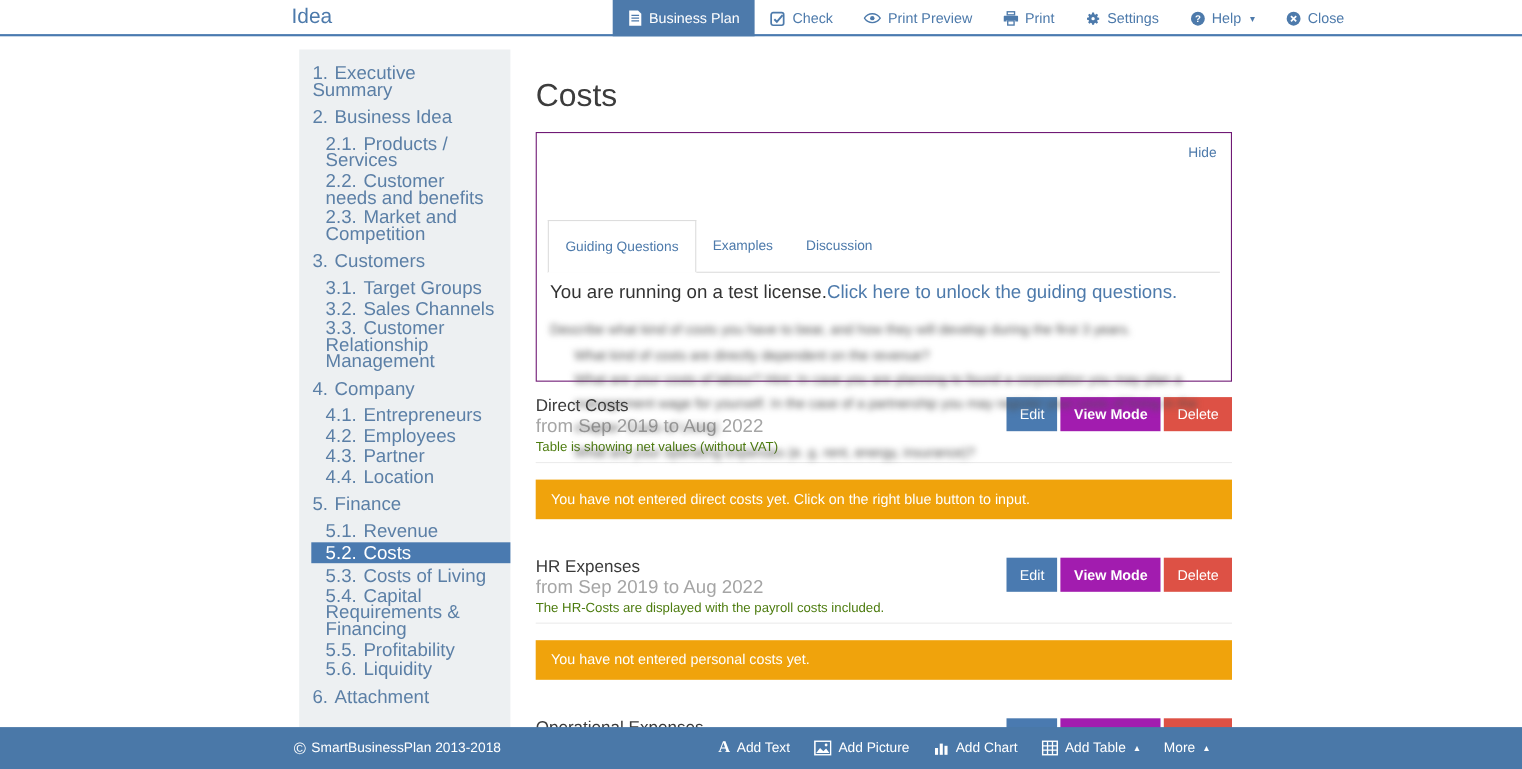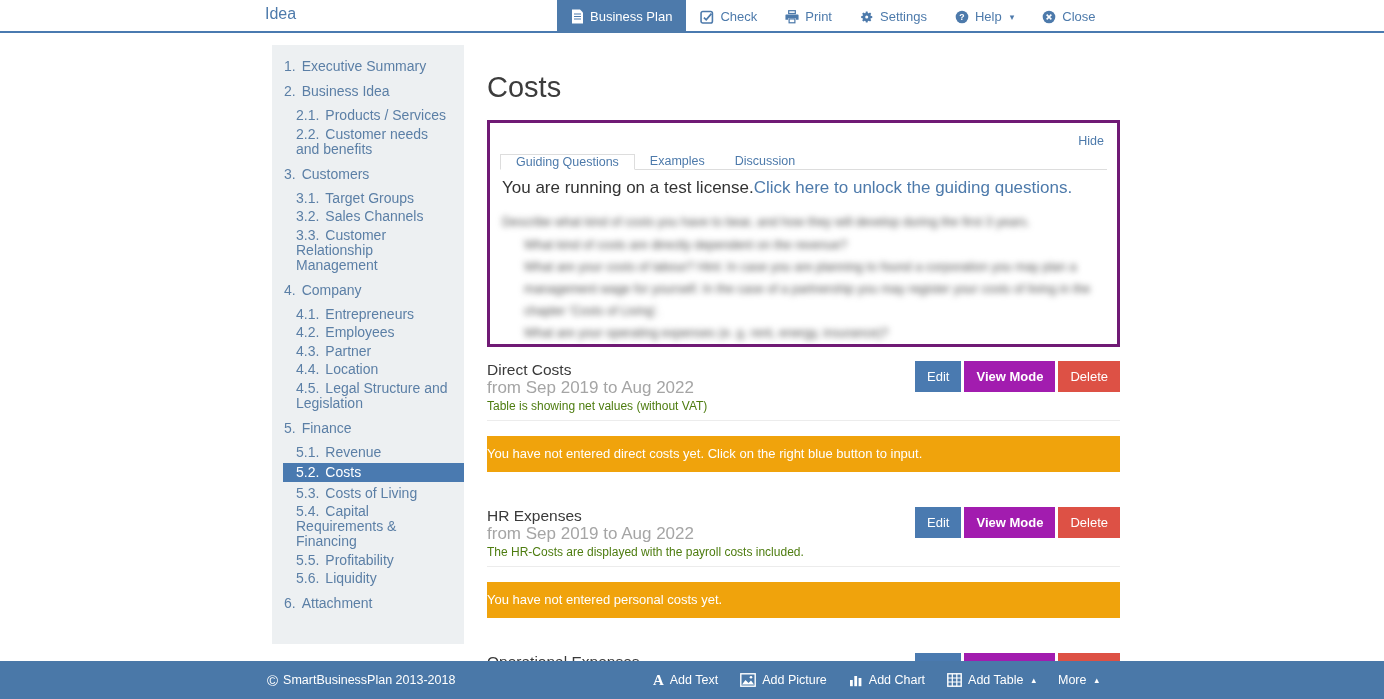--- a/index.html
+++ b/index.html
@@ -3,47 +3,47 @@
 <meta charset="utf-8">
 <style>
   * { box-sizing: border-box; margin: 0; padding: 0; }
   html,body { background:#fff; }
   body { font-family: "Liberation Sans", sans-serif; }
   .page { position: relative; width: 1384px; height: 699px; background:#fff; overflow: hidden; }
 
   
   .topbar { position:absolute; top:0; left:0; width:100%; height:33px; background:#fff;
             border-bottom:2px solid #4a7ab0; z-index:20; }
-  .app-title { position:absolute; left:265px; top:5px; font-size:16px; color:#4d7aab; }
+  .app-title { position:absolute; left:265px; top:5px; font-size:19px; color:#4d7aab; }
   .topnav { position:absolute; left:557px; top:0; height:33px; display:flex; align-items:stretch; }
   .nav-item { display:flex; align-items:center; gap:6px; padding:0 14px; color:#4d7aab;
               font-size:13px; cursor:pointer; white-space:nowrap; }
   .nav-item.active { background:#4d7aab; color:#fff; }
   .nav-item svg { display:block; }
   .nav-caret { font-size:9px; margin-left:2px; }
 
   
   .sidebar { position:absolute; left:272px; top:45px; width:192px; background:#edf0f2;
              padding:12px 0 24px; }
-  .side-item { color:#5b7fa6; font-size:14px; line-height:15px; cursor:pointer; }
+  .side-item { color:#5b7fa6; font-size:17px; line-height:15px; cursor:pointer; }
   .side-item .num { margin-right:6px; }
   .side-item.top { padding:0 10px 0 12px; margin:10px 0 9px; }
   .side-item.top:first-child { margin-top:2px; }
   .side-item.sub { padding:0 10px 0 24px; margin-top:3.5px; }
   .side-item.selected { background:#4a7ab0; color:#fff; margin-left:11px; padding-left:13px;
                         padding-top:2px; padding-bottom:2px; }
 
   
   .main { position:absolute; left:487px; top:0; width:633px; height:699px; }
   .page-title { margin-top:70px; font-size:29px; line-height:34px; color:#3c3c3c; font-weight:400; }
 
-  .panel { position:relative; margin-top:16px; height:227px; border:3px solid #701a75; background:#fff; }
+  .panel { position:relative; margin-top:16px; height:227px; border:1px solid #701a75; background:#fff; }
   .hide-link { position:absolute; top:11px; right:13px; font-size:12.5px; color:#4d7aab; cursor:pointer; }
   .tabs { display:flex; margin:31px 10px 0; border-bottom:1px solid #ddd; }
-  .tab { padding:0 15px; font-size:12.5px; color:#4d7aab; cursor:pointer; }
+  .tab { padding:16px 15px; font-size:12.5px; color:#4d7aab; cursor:pointer;margin-top:48px; }
   .tab.active { background:#fff; border:1px solid #ddd; border-bottom:1px solid #fff; margin-bottom:-1px; }
   .license { margin:8px 12px 0; font-size:17px; color:#333; }
   .license a { color:#4d7aab; text-decoration:none; cursor:pointer; }
   .gq { margin:13px 12px 0; filter:blur(3px); font-size:12.5px; color:#4f4f4f; line-height:22px; }
   .gq .intro { margin-bottom:1px; }
   .gq ul { list-style:none; padding-left:22px; }
 
   .section { margin-top:14px; }
   .section + .section { margin-top:35px; }
   .sec-head { display:flex; justify-content:space-between; align-items:flex-start; }
@@ -51,21 +51,21 @@
   .sec-date { font-size:17px; line-height:13px; color:#a5a5a5; margin-top:2px; }
   .btn-group { display:flex; gap:3px; }
   .btn { height:31px; padding:0 12px; font-size:13px; color:#fff; display:flex; align-items:center;
          border:none; cursor:pointer; font-family:"Liberation Sans",sans-serif; }
   .btn.edit { background:#4a7ab0; }
   .btn.view { background:#a21caf;font-weight:bold; }
   .btn.delete { background:#dd5145; }
   .sec-note { font-size:12px; color:#4d7c0f; margin-top:5px; }
   .sec-divider { border:none; border-top:1px solid #ececec; margin-top:7px; }
   .warning { margin-top:15px; background:#f0a30c; color:#fff; font-size:13px; height:36px;
-             line-height:36px; }
+             line-height:36px; padding-left:14px; }
 
   
   .footer { position:absolute; left:0; bottom:0; width:100%; height:38px; background:#4a78a8; z-index:30; }
   .copyright { position:absolute; left:267px; top:0; height:38px; display:flex; align-items:center;
                gap:5px; color:#fff; font-size:12.5px; }
   .copyright .c-icon { font-size:15px; }
   .footer-nav { position:absolute; right:274px; top:0; height:38px; display:flex; align-items:center; }
   .footer-item { display:flex; align-items:center; gap:6px; color:#fff; font-size:12.5px;
                  padding:0 11px; cursor:pointer; white-space:nowrap; }
   .footer-item .icon-a { font-weight:bold; font-size:15px; font-family:"Liberation Serif",serif; }
@@ -93,20 +93,29 @@
         <span>
           <svg width="14" height="14" viewBox="0 0 16 16">
               <rect x="1.2" y="1.8" width="13" height="13" rx="2" fill="none" stroke="currentColor" stroke-width="1.8"></rect>
               <path d="M4.5 8.6l2.6 2.6 6-7" fill="none" stroke="currentColor" stroke-width="2"></path>
             </svg>
         </span>
         <span>Check</span>
       </div>
       <div class="nav-item">
         <span>
+          <svg width="16" height="11" viewBox="0 0 20 12">
+              <path d="M10 1C5.6 1 2.3 4 1 6c1.3 2 4.6 5 9 5s7.7-3 9-5c-1.3-2-4.6-5-9-5z" fill="none" stroke="currentColor" stroke-width="1.5"></path>
+              <circle cx="10" cy="6" r="2.5" fill="currentColor"></circle>
+            </svg>
+        </span>
+        <span>Print Preview</span>
+      </div>
+      <div class="nav-item">
+        <span>
           <svg width="14" height="14" viewBox="0 0 16 16">
               <rect x="4.2" y="0.8" width="7.6" height="3.2" fill="none" stroke="currentColor" stroke-width="1.4"></rect>
               <path d="M1.5 5h13c0.5 0 1 0.5 1 1v5h-3v-1.5h-9V11h-3V6c0-0.5 0.5-1 1-1z" fill="currentColor"></path>
               <rect x="4.7" y="10.2" width="6.6" height="4.4" fill="#fff" stroke="currentColor" stroke-width="1.4"></rect>
             </svg>
         </span>
         <span>Print</span>
       </div>
       <div class="nav-item">
         <span>
@@ -137,30 +146,30 @@
         <span>Close</span>
       </div>
     </div>
   </div>
 
   <div class="sidebar">
     <div class="side-item top"><span class="num">1.</span><span>Executive Summary</span></div>
     <div class="side-item top"><span class="num">2.</span><span>Business Idea</span></div>
     <div class="side-item sub"><span class="num">2.1.</span><span>Products / Services</span></div>
     <div class="side-item sub"><span class="num">2.2.</span><span>Customer needs and benefits</span></div>
+    <div class="side-item sub"><span class="num">2.3.</span><span>Market and Competition</span></div>
     <div class="side-item top"><span class="num">3.</span><span>Customers</span></div>
     <div class="side-item sub"><span class="num">3.1.</span><span>Target Groups</span></div>
     <div class="side-item sub"><span class="num">3.2.</span><span>Sales Channels</span></div>
     <div class="side-item sub"><span class="num">3.3.</span><span>Customer Relationship Management</span></div>
     <div class="side-item top"><span class="num">4.</span><span>Company</span></div>
     <div class="side-item sub"><span class="num">4.1.</span><span>Entrepreneurs</span></div>
     <div class="side-item sub"><span class="num">4.2.</span><span>Employees</span></div>
     <div class="side-item sub"><span class="num">4.3.</span><span>Partner</span></div>
     <div class="side-item sub"><span class="num">4.4.</span><span>Location</span></div>
-    <div class="side-item sub"><span class="num">4.5.</span><span>Legal Structure and Legislation</span></div>
     <div class="side-item top"><span class="num">5.</span><span>Finance</span></div>
     <div class="side-item sub"><span class="num">5.1.</span><span>Revenue</span></div>
     <div class="side-item sub selected"><span class="num">5.2.</span><span>Costs</span></div>
     <div class="side-item sub"><span class="num">5.3.</span><span>Costs of Living</span></div>
     <div class="side-item sub"><span class="num">5.4.</span><span>Capital Requirements &amp; Financing</span></div>
     <div class="side-item sub"><span class="num">5.5.</span><span>Profitability</span></div>
     <div class="side-item sub"><span class="num">5.6.</span><span>Liquidity</span></div>
     <div class="side-item top"><span class="num">6.</span><span>Attachment</span></div>
   </div>
 

